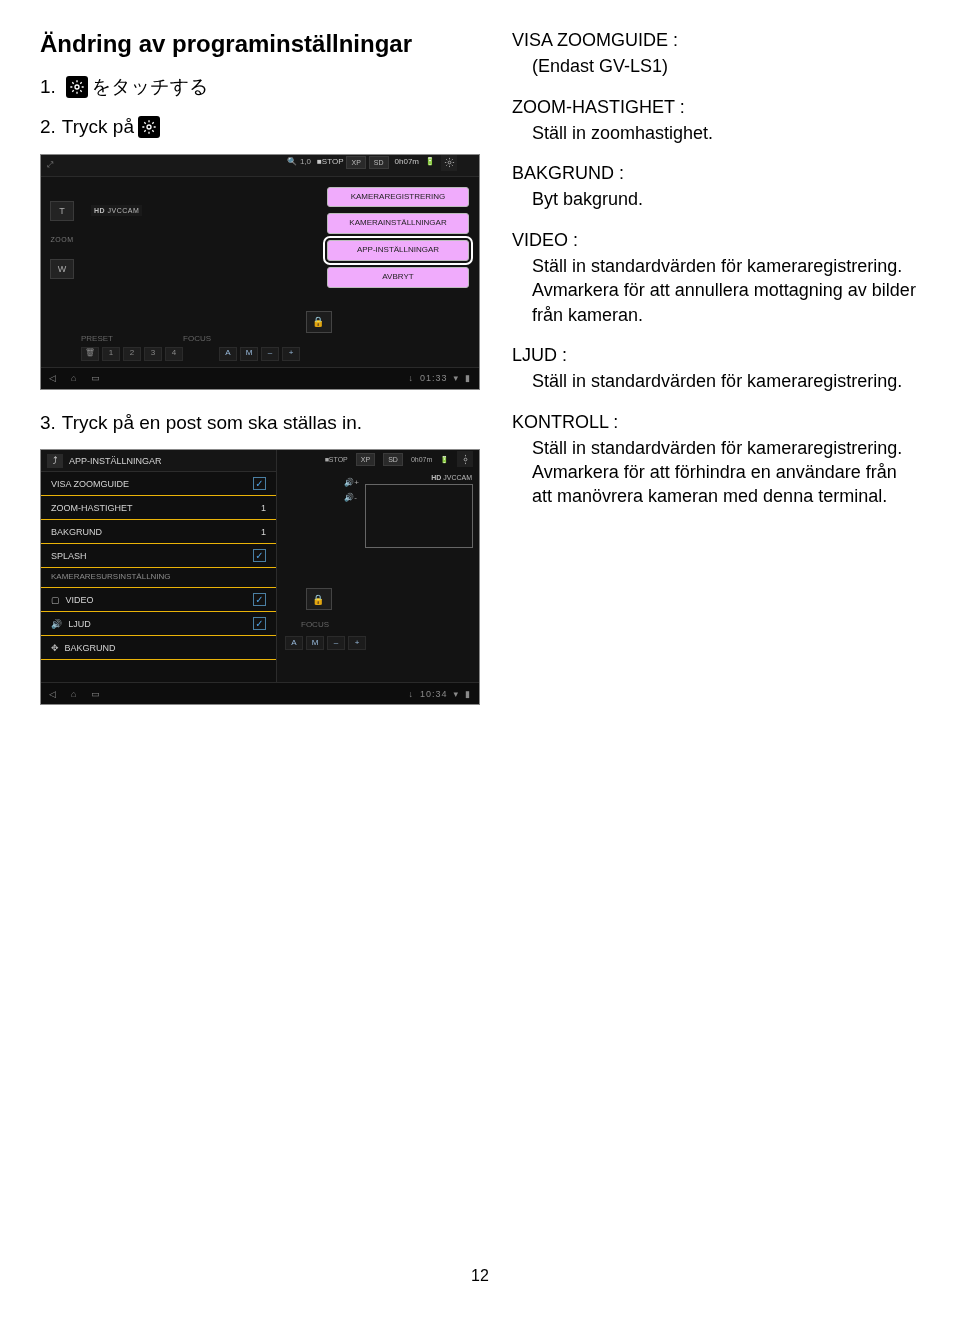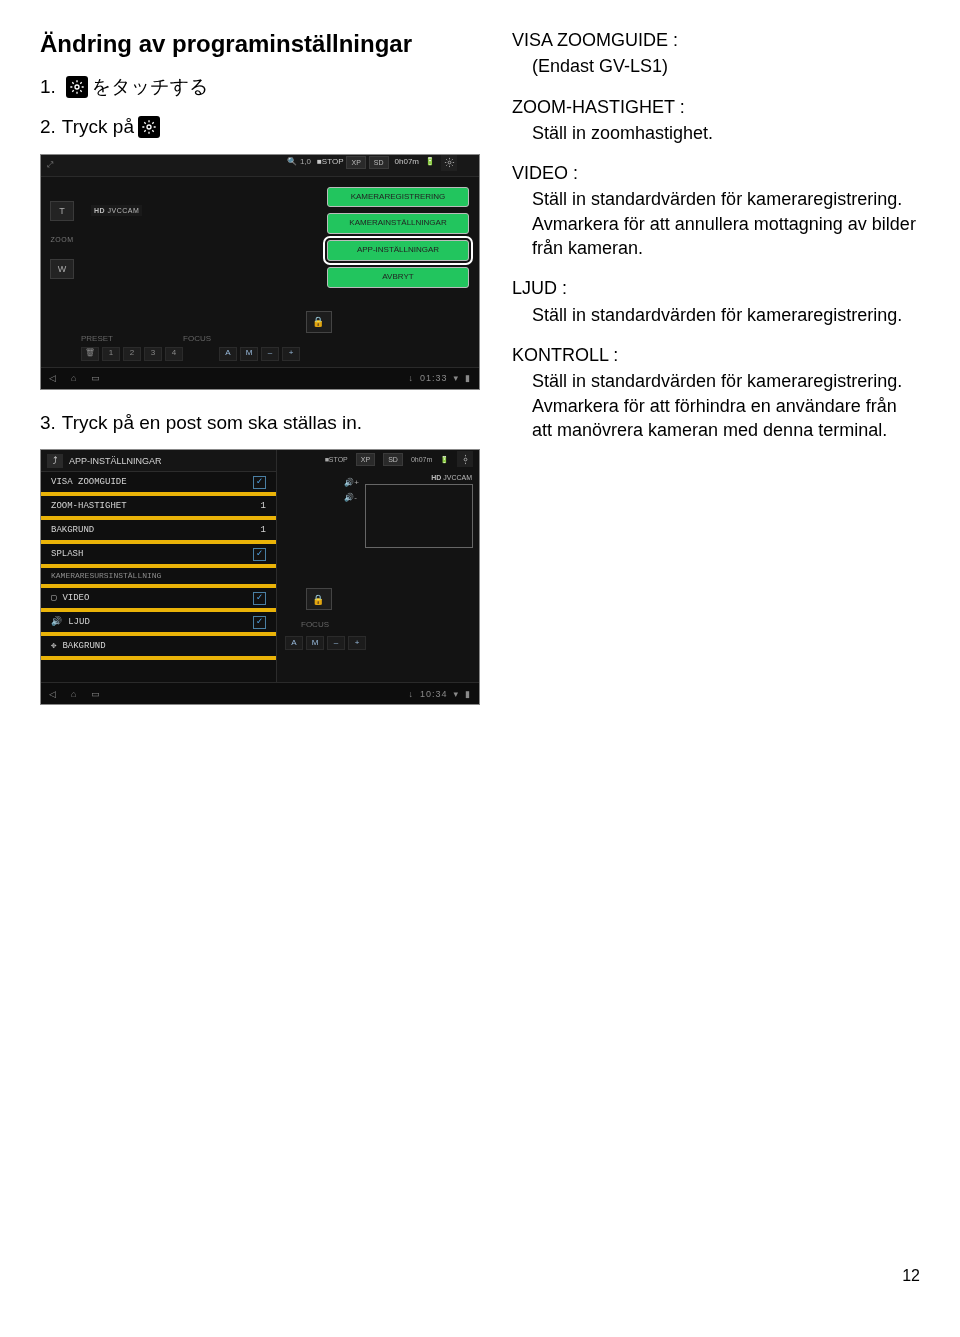--- a/index.html
+++ b/index.html
@@ -62,21 +62,21 @@
     font-size: 9px; color: #aaa;
   }
   .zr-label { font-size: 7px; color: #777; letter-spacing: 0.5px; }
   .sc-body { height: 190px; position: relative; background: #131313; }
   .menu-stack {
     position: absolute; right: 10px; top: 10px;
     display: flex; flex-direction: column; gap: 6px;
     width: 142px;
   }
   .menu-stack div {
-    background: #22c55e;
+    background: #f0abfc;
     color: #222;
     font-size: 8px; padding: 4px 8px;
     text-align: center;
     border-radius: 3px;
     border: 1px solid #bbb;
   }
   .menu-stack div.sel { outline: 2px solid #fff; outline-offset: 2px; }
   .bottom-row {
     position: absolute; left: 0; right: 0; bottom: 22px;
     display: flex; align-items: center; justify-content: flex-start;
@@ -157,22 +157,21 @@
   }
   .back-arrow {
     width: 16px; height: 14px; background: #2a2a2a;
     display: inline-flex; align-items: center; justify-content: center;
     color: #ddd; font-size: 10px;
   }
   .sp-row {
     height: 24px; display: flex; align-items: center;
     justify-content: space-between;
     padding: 0 10px;
-    border-bottom: 4px solid #eab308;
-    font-family: Liberation Mono, monospace;
+    border-bottom: 1px solid #eab308;
   }
   .sp-row.sm { font-size: 8px; color: #8c8c8c; height: 20px; }
   .chk {
     width: 13px; height: 13px; background: #111;
     border: 1px solid #4a7fa3;
     display: inline-flex; align-items: center; justify-content: center;
     color: #4fa0e0; font-size: 10px; line-height: 1;
   }
   .sp-icon { margin-right: 6px; color: #bbb; font-size: 9px; }
   .sc2-topbar {
@@ -207,21 +206,21 @@
     width: 18px; height: 14px; background: #1c1c1c;
     border: 1px solid #2b2b2b;
     font-size: 8px; color: #9bd;
     display: inline-flex; align-items: center; justify-content: center;
   }
 
   
   .def { margin-bottom: 16px; }
   .def-term { font-size: 18px; margin-bottom: 2px; }
   .def-desc { font-size: 18px; padding-left: 20px; }
-  .page-num { text-align: right; font-size: 16px; margin-top: 540px;}
+  .page-num { text-align: center; font-size: 16px; margin-top: 540px;}
 </style>
 </head>
 <body>
 
 <div class="columns">
 
   <div class="col-left">
     <h1 class="page-title">Ändring av programinställningar</h1>
 
     <div class="step">
@@ -413,20 +412,24 @@
   <div class="col-right">
     <div class="def">
       <div class="def-term">VISA ZOOMGUIDE :</div>
       <div class="def-desc">(Endast GV-LS1)</div>
     </div>
     <div class="def">
       <div class="def-term">ZOOM-HASTIGHET :</div>
       <div class="def-desc">Ställ in zoomhastighet.</div>
     </div>
     <div class="def">
+      <div class="def-term">BAKGRUND :</div>
+      <div class="def-desc">Byt bakgrund.</div>
+    </div>
+    <div class="def">
     </div>
     <div class="def">
       <div class="def-term">VIDEO :</div>
       <div class="def-desc">Ställ in standardvärden för kameraregistrering.</div>
       <div class="def-desc">Avmarkera för att annullera mottagning av bilder från kameran.</div>
     </div>
     <div class="def">
       <div class="def-term">LJUD :</div>
       <div class="def-desc">Ställ in standardvärden för kameraregistrering.</div>
     </div>

